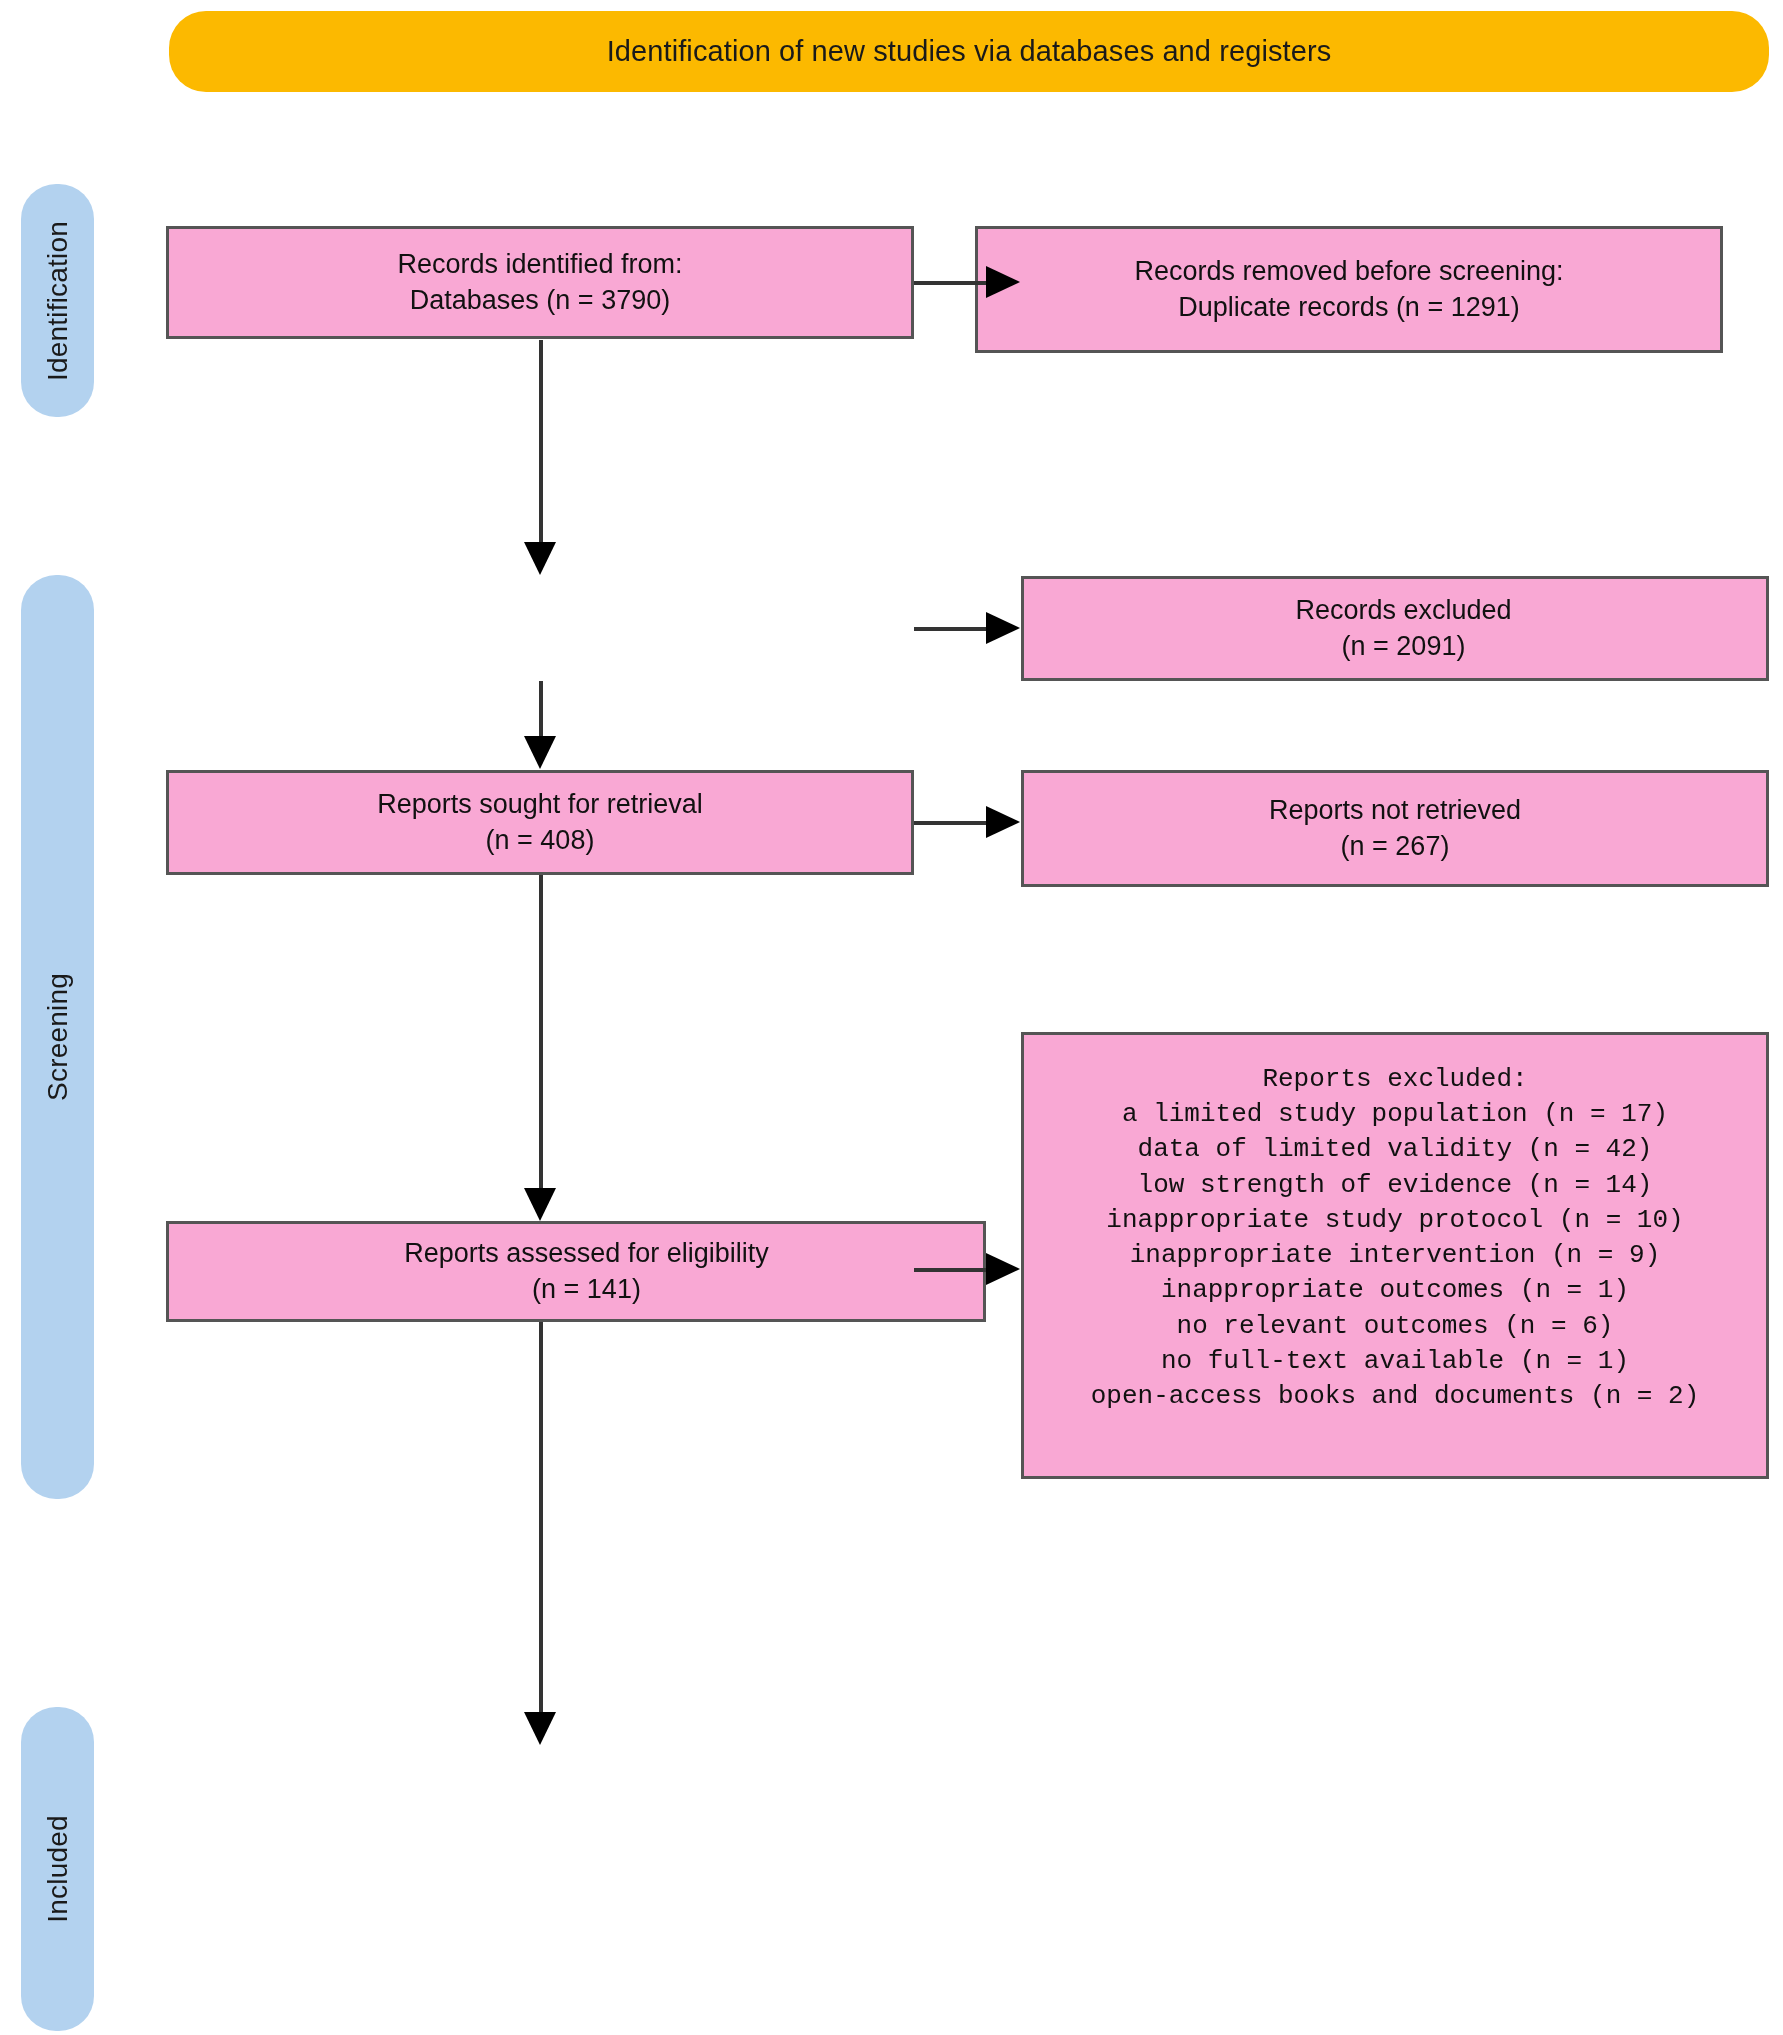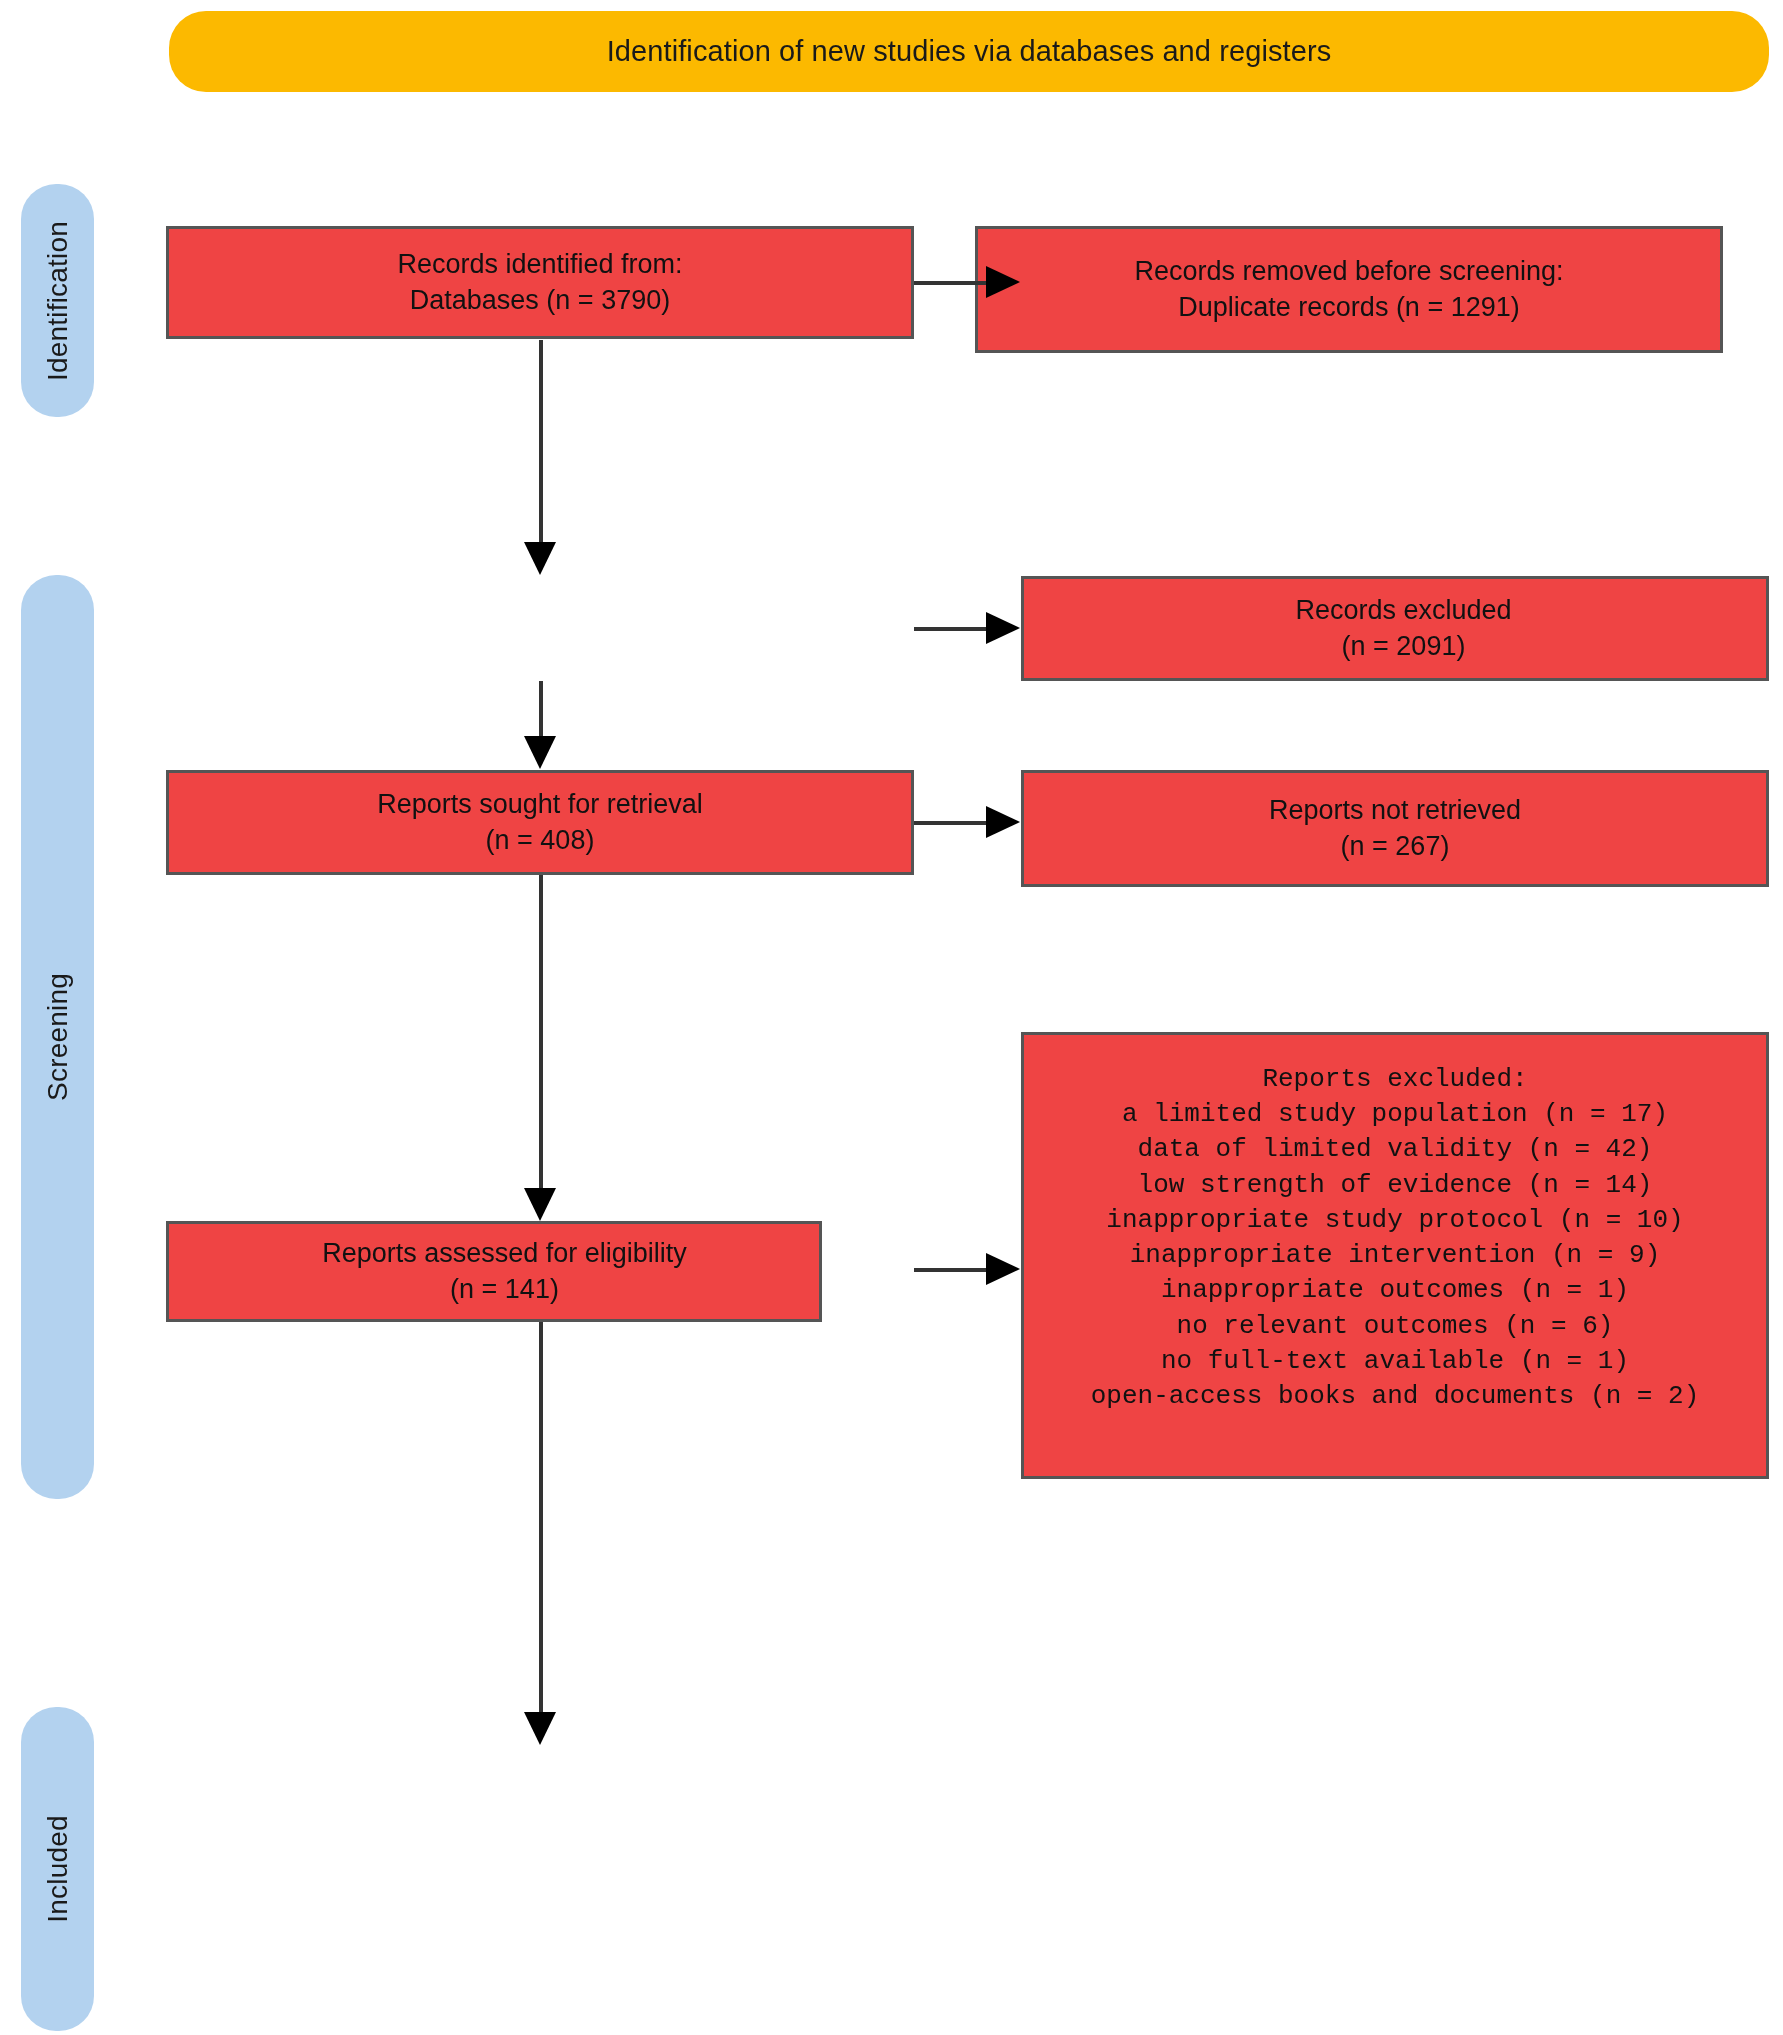--- a/index.html
+++ b/index.html
@@ -56,21 +56,21 @@
     transform: rotate(-90deg);
     white-space: nowrap;
     font-size: 28px;
     color: #1a1a1a;
     letter-spacing: 0.2px;
   }
 
   
   .node {
     position: absolute;
-    background: #ef4444;
+    background: #f9a8d4;
     border: 3.1px solid #555555;
     box-sizing: border-box;
     display: flex;
     flex-direction: column;
     align-items: center;
     justify-content: center;
     padding: 6.1px 11px;
   }
   .node.top-align {
     justify-content: flex-start;
@@ -173,21 +173,21 @@
     <span class="node-line">Reports not retrieved</span>
     <span class="node-line">(n = 267)</span>
   </div>
 
   <div class="conn-h" style="left:914px; top:821px; width:73px;"></div>
   <div class="arrow-right" style="left:986px; top:806px;"></div>
 
   <div class="conn-v" style="left:539px; top:875px; height:313px;"></div>
   <div class="arrow-down" style="left:524px; top:1188px;"></div>
 
-  <div class="node" style="left:166px; top:1221px; width:656px; height:101px;padding-left:32px;">
+  <div class="node" style="left:166px; top:1221px; width:820px; height:101px;padding-left:32px;">
     <span class="node-line">Reports assessed for eligibility</span>
     <span class="node-line">(n = 141)</span>
   </div>
 
   <div class="node reasons top-align" style="left:1021px; top:1032px; width:748px; height:447px;">
     <span class="node-line">Reports excluded:</span>
     <span class="node-line">a limited study population (n = 17)</span>
     <span class="node-line">data of limited validity (n = 42)</span>
     <span class="node-line">low strength of evidence (n = 14)</span>
     <span class="node-line">inappropriate study protocol (n = 10)</span>

